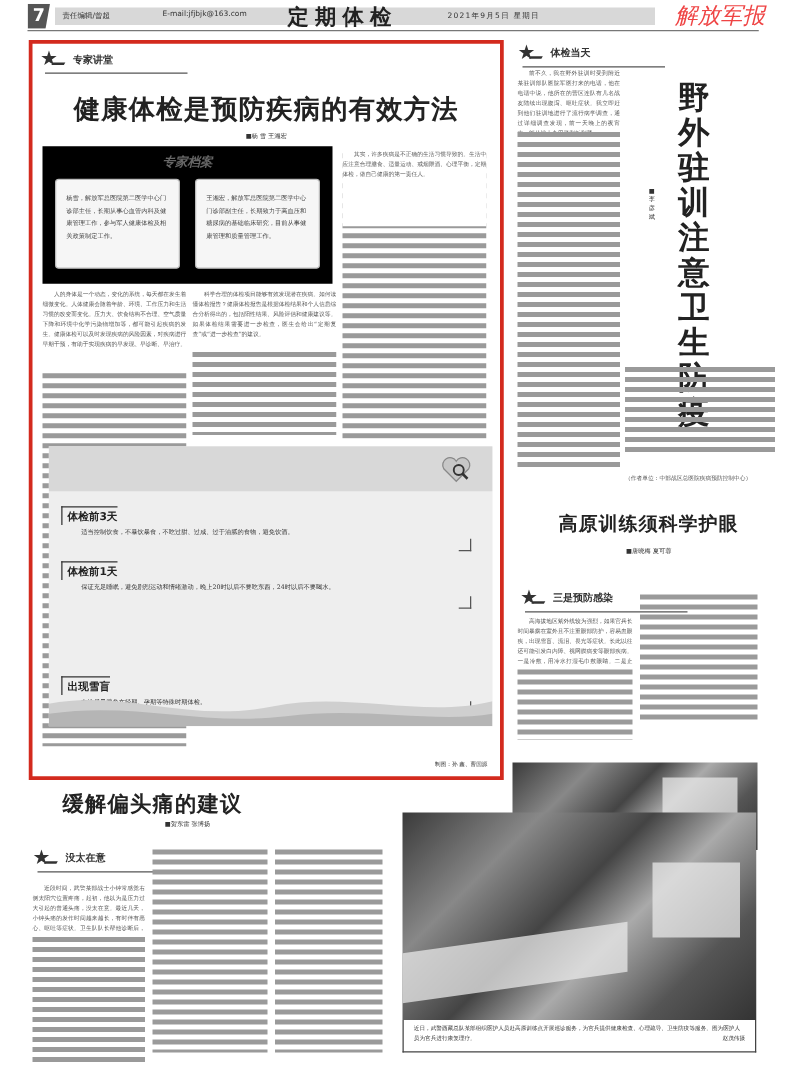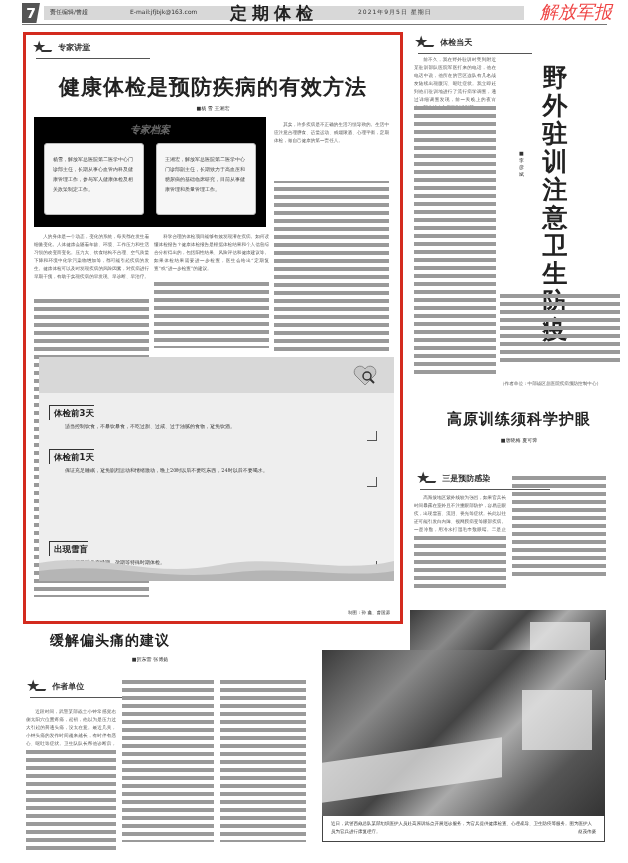--- a/index.html
+++ b/index.html
@@ -165,26 +165,26 @@
 <div class="col" style="left:414px; top:494px; width:92px; height:40px;">
   <span class="txt">高海拔地区紫外线较为强烈，如果官兵长时间暴露在室外且不注重眼部防护，容易患眼疾，出现雪盲、流泪、畏光等症状。长此以往还可能引发白内障、视网膜病变等眼部疾病。一是冷敷，用冷水打湿毛巾敷眼睛。二是止痛。三是预防感染。</span>
 </div>
 <div class="col fill" style="left:414px; top:534px; width:92px; height:58px;"></div>
 <div class="col fill" style="left:512px; top:474px; width:94px; height:104px;"></div>
 
 <div class="photo" style="left:410px; top:610px; width:196px; height:70px;">
   <div class="p1" style="left:120px; top:12px; width:60px; height:50px;"></div>
 </div>
 
-<div class="headline" style="left:20px; width:200px; top:632px; font-size:14px; letter-spacing:1px; text-align:left; padding-left:30px;">缓解偏头痛的建议</div>
+<div class="headline" style="left:20px; width:200px; top:632px; font-size:17px; letter-spacing:1px; text-align:left; padding-left:30px;">缓解偏头痛的建议</div>
 <div class="byline" style="left:100px; width:100px; top:656px;">■贺东雷  张博扬</div>
 <div class="section-tag" style="left:26px; top:678px;">
   <span class="star">★</span>
   <span class="slash"></span>
-  <span class="tag-text">作者单位</span>
+  <span class="tag-text">没太在意</span>
   <span class="underline"></span>
 </div>
 <div class="col" style="left:26px; top:708px; width:90px; height:40px;">
   <span class="txt">近段时间，武警某部战士小钟常感觉右侧太阳穴位置疼痛，起初，他以为是压力过大引起的普通头痛，没太在意。最近几天，小钟头痛的发作时间越来越长，有时伴有恶心、呕吐等症状。卫生队队长帮他诊断后，诊断小钟为偏头痛。</span>
 </div>
 <div class="col fill" style="left:26px; top:748px; width:90px; height:104px;"></div>
 <div class="col fill" style="left:122px; top:678px; width:92px; height:164px;"></div>
 <div class="col fill" style="left:220px; top:678px; width:86px; height:164px;"></div>
 
 <div class="photo" style="left:322px; top:650px; width:283px; height:166px;">

